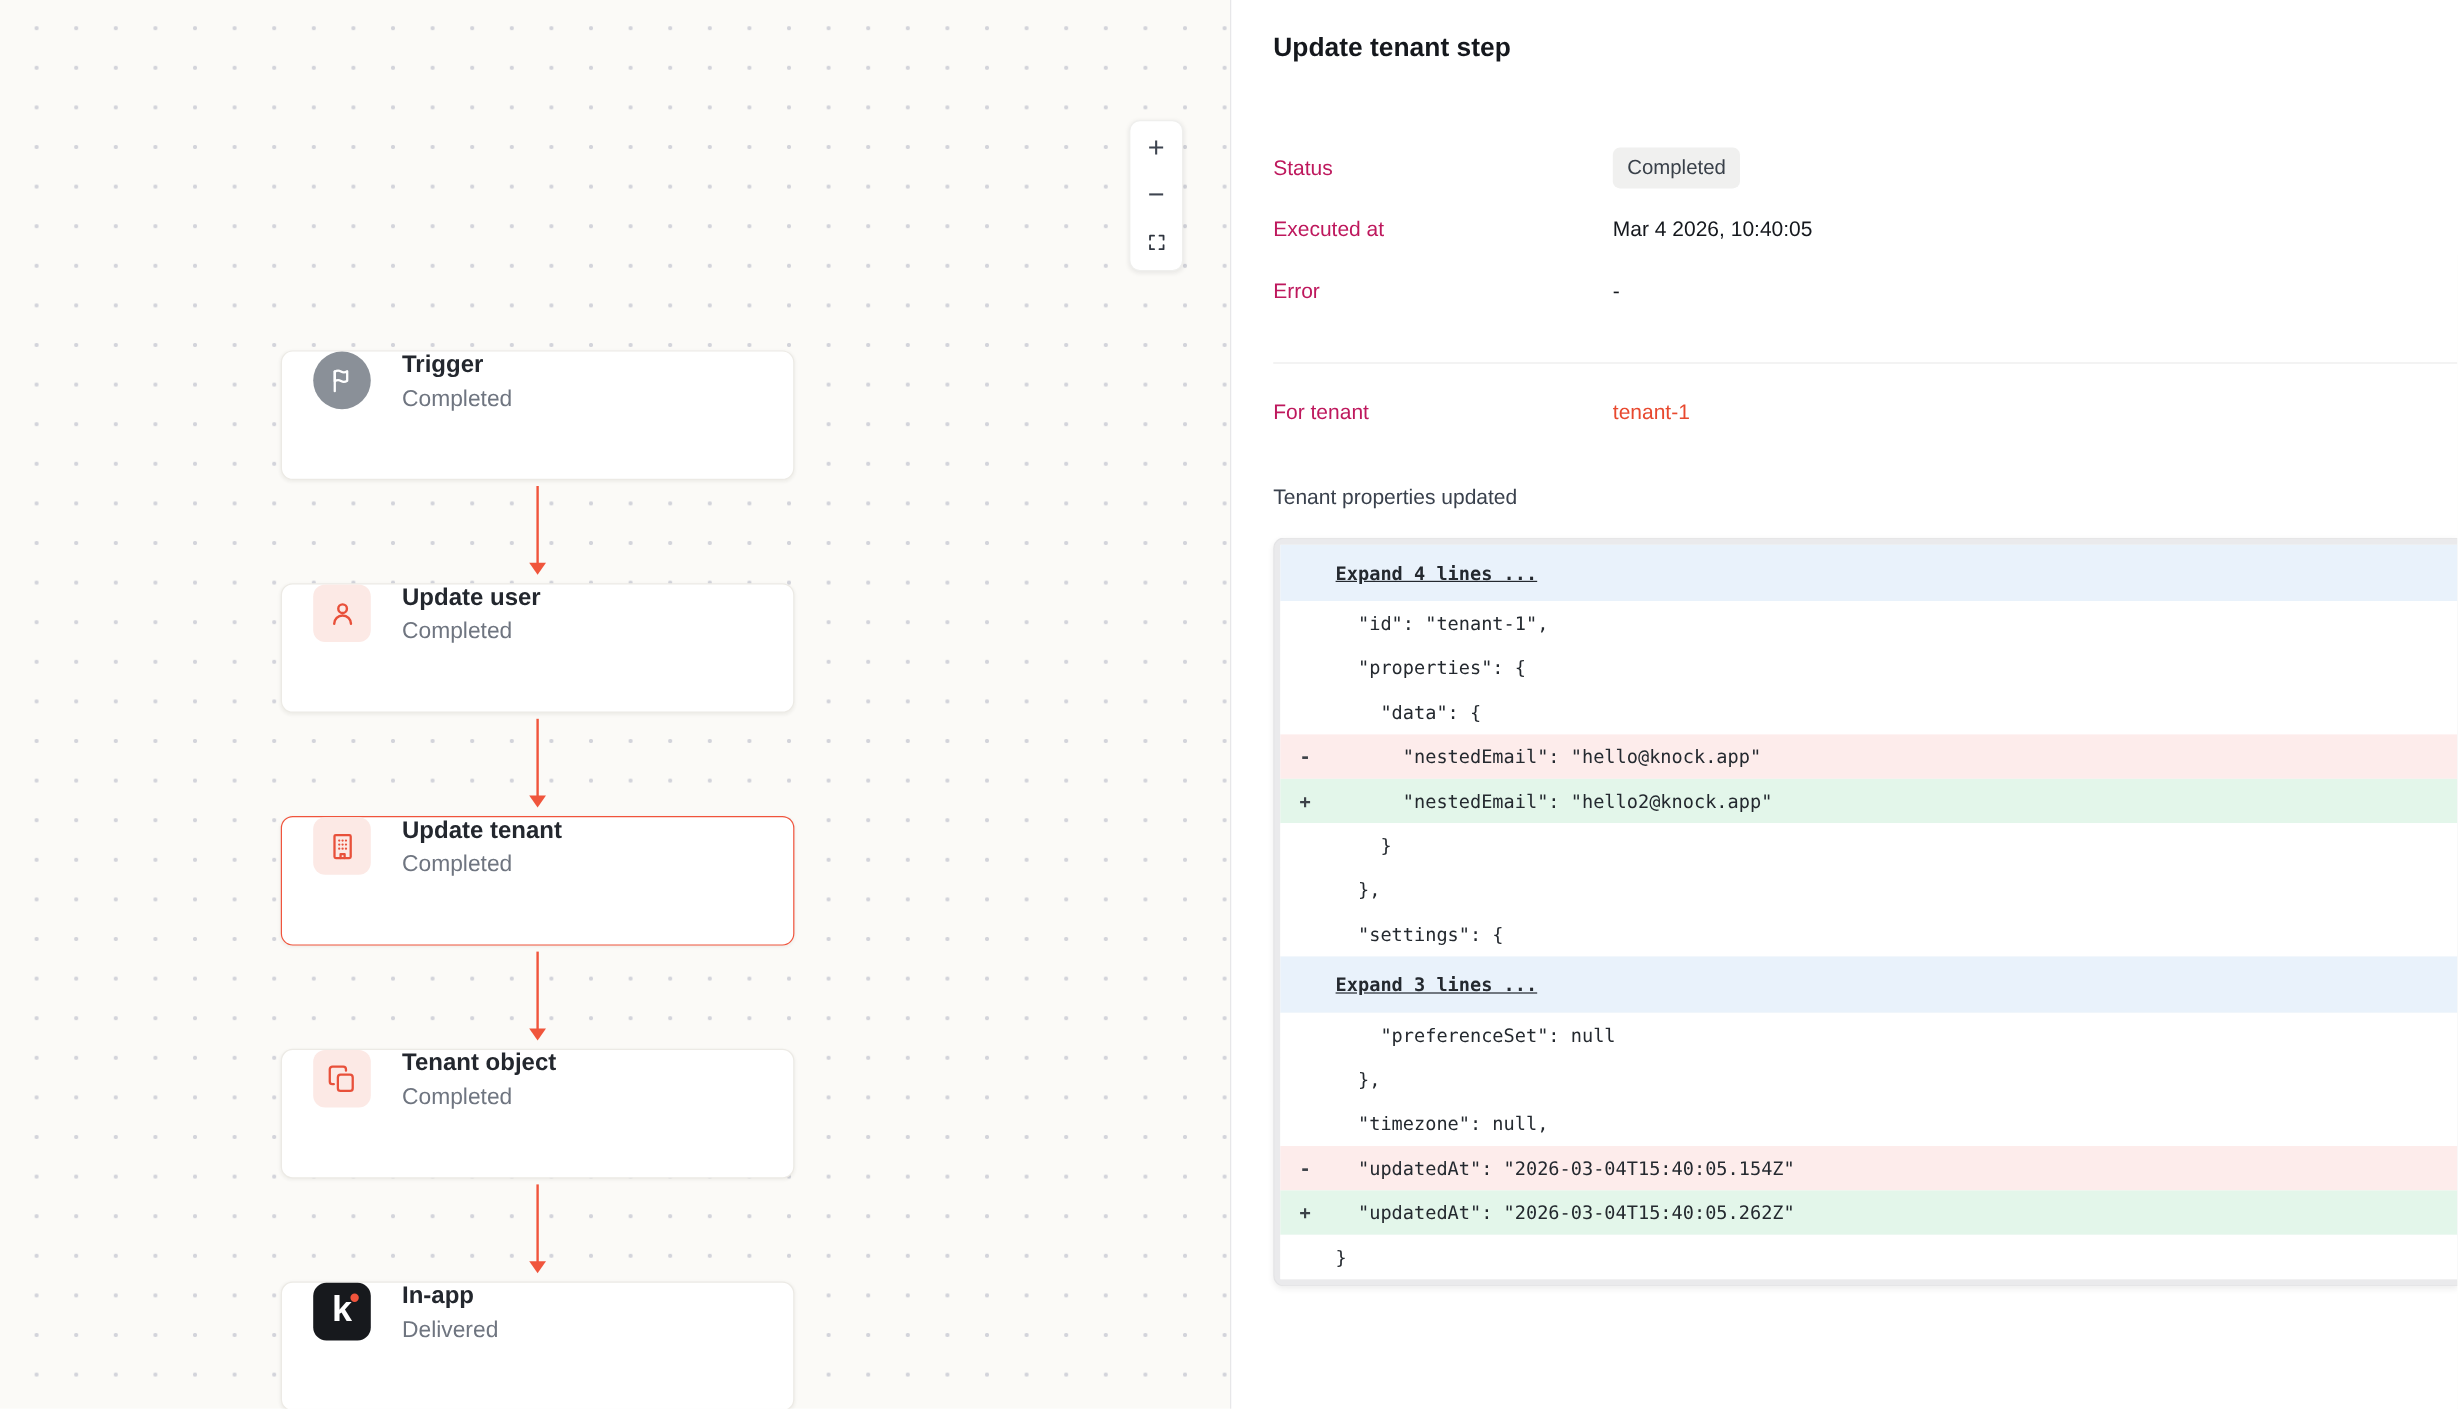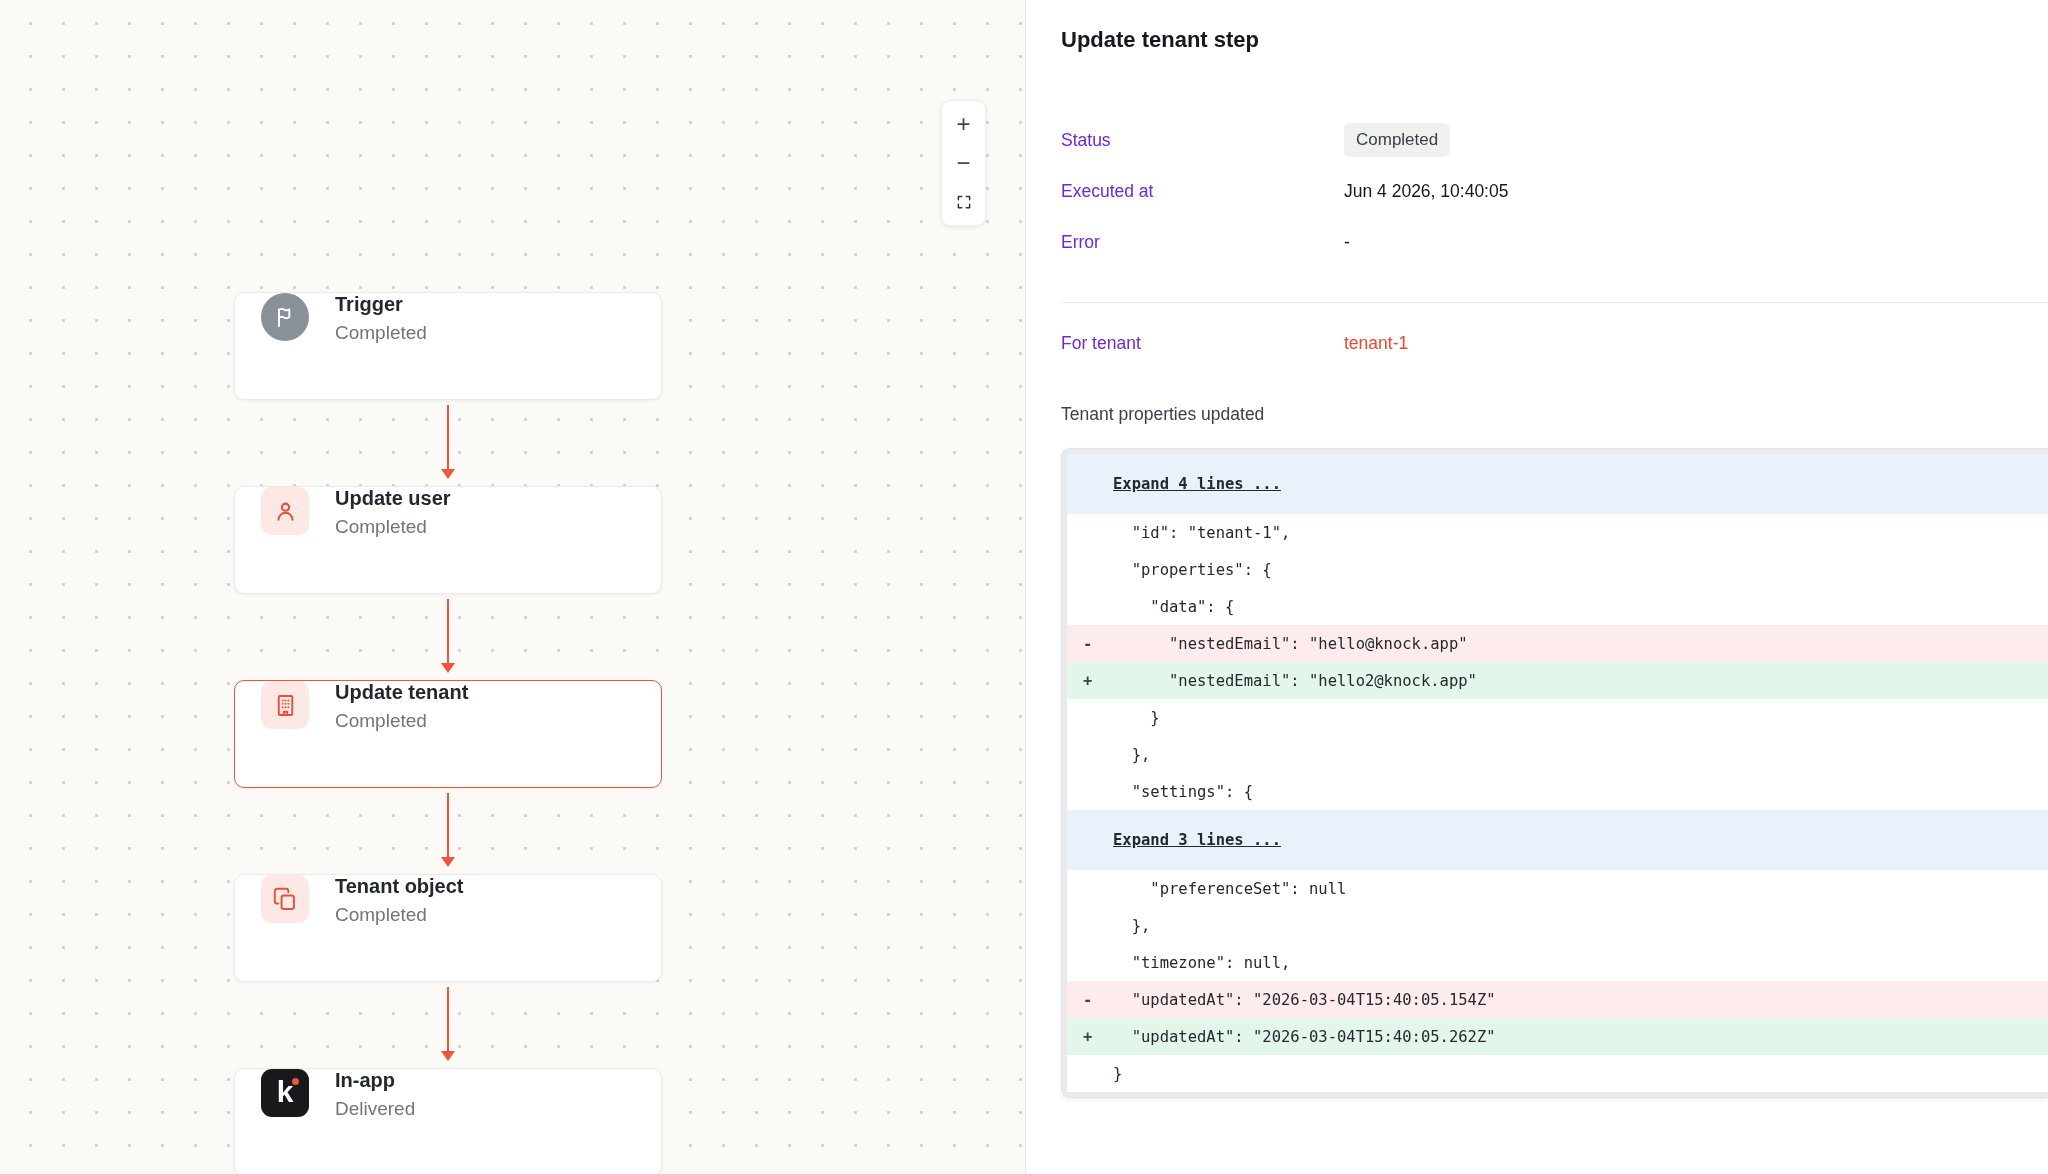--- a/index.html
+++ b/index.html
@@ -51,21 +51,21 @@
   .arrow-line{position:absolute;left:50%;top:5px;width:2px;height:66px;margin-left:-1px;background:#f0553c;}
   .arrow-head{position:absolute;left:50%;top:69px;margin-left:-7px;width:0;height:0;
     border-left:7px solid transparent;border-right:7px solid transparent;border-top:10px solid #f0553c;}
 
   
   .panel{flex:1;height:100%;box-sizing:border-box;background:#fff;padding:27px 0 0 35px;overflow:hidden;}
   .eyebrow{font-size:17px;color:#5c6370;margin-bottom:25px;}
   .panel-title{font-size:22px;font-weight:700;color:#15181d;}
   .fields{margin-top:68px;}
   .field-row{display:flex;align-items:center;margin-bottom:13px;min-height:38px;}
-  .field-label{flex:none;width:283px;font-size:17.5px;color:#6d28d9;}
+  .field-label{flex:none;width:283px;font-size:17.5px;color:#be185d;}
   .field-value{font-size:17.5px;color:#15181d;}
   .badge{background:#f0f0ef;color:#394049;border-radius:6px;padding:7px 12px;font-size:17px;display:inline-block;}
   .divider{height:1px;background:#ececec;margin-top:41px;}
   .tenant-row{margin-top:21px;}
   .link-red{color:#e8492f;cursor:pointer;}
   .section-title{margin-top:42px;font-size:17.5px;color:#3a414d;}
 
   .code-block{
     margin-top:23px;background:#eaeaec;border:1px solid #e3e3e5;border-right:none;
     border-radius:9px 0 0 9px;padding:5px 0 5px 5px;
@@ -73,21 +73,21 @@
   }
   .code-lines{background:#fff;}
   .code-line{
     display:flex;align-items:center;height:37px;background:#fff;
     font-family:"DejaVu Sans Mono",monospace;font-size:15.5px;color:#24292f;
   }
   .code-line .gutter{flex:none;width:46px;padding-left:16px;box-sizing:border-box;font-weight:700;color:#3c4248;}
   .code-line .code-text{white-space:pre;}
   .code-line.removed{background:#fdeceb;}
   .code-line.added{background:#e3f6ea;}
-  .code-line.expand{height:60px;background:#e9f2fb;}
+  .code-line.expand{height:47px;background:#e9f2fb;}
   .expand-link{margin-left:46px;font-weight:700;text-decoration:underline;cursor:pointer;}
 </style>
 </head>
 <body>
 
 <div class="app">
 
   <div class="canvas">
 
     <div class="zoom-panel">
@@ -197,21 +197,21 @@
   <div class="panel">
     <div class="panel-title">Update tenant step</div>
 
     <div class="fields">
       <div class="field-row">
         <span class="field-label">Status</span>
         <span class="badge">Completed</span>
       </div>
       <div class="field-row">
         <span class="field-label">Executed at</span>
-        <span class="field-value">Jun 4 2026, 10:40:05</span>
+        <span class="field-value">Mar 4 2026, 10:40:05</span>
       </div>
       <div class="field-row">
         <span class="field-label">Error</span>
         <span class="field-value">-</span>
       </div>
     </div>
 
     <div class="divider"></div>
 
     <div class="field-row tenant-row">

